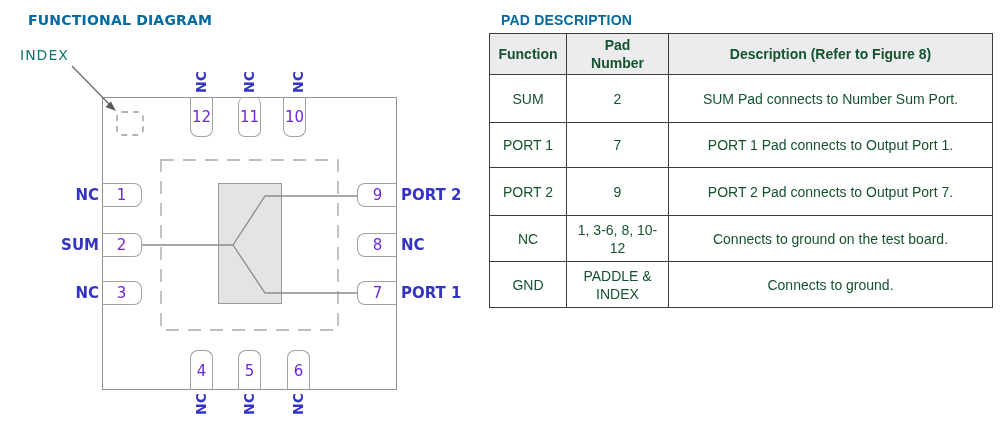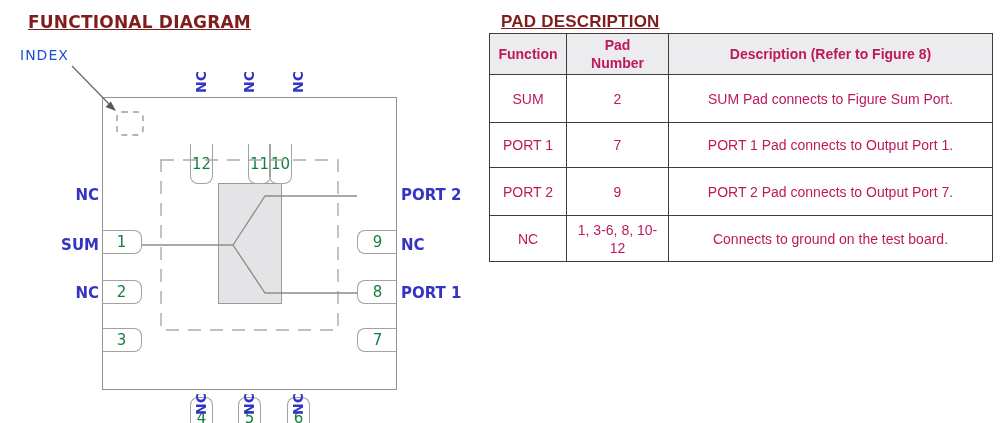--- a/index.html
+++ b/index.html
@@ -1,59 +1,57 @@
 <!DOCTYPE html>
 <html><head>
 <meta charset="utf-8">
 <style>
   * { margin: 0; padding: 0; box-sizing: border-box; }
   html, body { width: 1000px; height: 423px; background: #ffffff; overflow: hidden; }
   body { font-family: "Liberation Sans", sans-serif; position: relative; }
 
   .section-title {
     position: absolute;
-    font-size: 17px;
+    font-size: 14px;
     font-weight: bold;
-    color: #7f1d1d;
+    color: #0369a1;
     letter-spacing: 0.2px;
     white-space: nowrap;
-    text-decoration: underline;
   }
   #fd-title { left: 28px; top: 12px; }
   #pd-title { left: 501px; top: 12px; }
 
   
   #diagram {
     position: absolute; left: 0; top: 0; width: 490px; height: 423px;
     font-family: "DejaVu Sans", sans-serif;
   }
   .blue-label {
     position: absolute;
-    color: #1d4ed8;
+    color: #0f766e;
     font-size: 15px;
     white-space: nowrap;
   }
   #index-label { left: 20px; top: 47px; font-size: 14px; letter-spacing: 1px; }
 
   #chip-body {
     position: absolute; left: 102px; top: 97px; width: 295px; height: 293px;
     border: 1.3px solid #929292; background: transparent;
   }
   #paddle-core {
     position: absolute; left: 218px; top: 183px; width: 64px; height: 121px;
     background: #e4e4e6; border: 1px solid #9a9a9a;
   }
 
   .pin {
     position: absolute;
     border: 1.3px solid #a2a2a2;
     display: flex; align-items: center; justify-content: center;
-    color: #15803d; font-size: 15px;
+    color: #6d28d9; font-size: 15px;
     background: transparent;
-    margin-top: 47px;
   }
   .pin-top    { width: 23px; height: 40px; top: 97px;  border-top: none;    border-radius: 0 0 8px 8px; }
   .pin-bottom { width: 23px; height: 40px; top: 350px; border-bottom: none; border-radius: 8px 8px 0 0; }
   .pin-left   { width: 40px; height: 24px; left: 102px; border-left: none;  border-radius: 0 8px 8px 0; }
   .pin-right  { width: 40px; height: 24px; left: 357px; border-right: none; border-radius: 8px 0 0 8px; }
 
   .vlabel {
     position: absolute;
     width: 36px; height: 18px; line-height: 18px;
     text-align: center;
@@ -69,21 +67,21 @@
     color: #3434c4; font-size: 15px; font-weight: bold; white-space: nowrap;
   }
   #diagram svg { position: absolute; left: 0; top: 0; pointer-events: none; }
 
   
   #pad-table {
     position: absolute; left: 489px; top: 33px;
     border-collapse: collapse; table-layout: fixed;
     width: 503px;
     font-family: "Liberation Sans", sans-serif;
-    color: #be185d;
+    color: #14532d;
   }
   #pad-table th, #pad-table td {
     border: 1px solid #3d3d3d;
     text-align: center; vertical-align: middle;
     font-size: 14px;
     padding: 2px 4px;
     line-height: 1.3;
   }
   #pad-table th { background: #ececee; font-weight: bold; height: 40px; }
   #pad-table col.c-func { width: 77px; }
@@ -104,24 +102,24 @@
   <div class="section-title" id="fd-title">FUNCTIONAL DIAGRAM</div>
 
   <div class="blue-label" id="index-label">INDEX</div>
 
   <div id="chip-body"></div>
   <div id="paddle-core"></div>
 
   <div class="pin pin-top" style="left:190px;">
     <span>12</span>
   </div>
-  <div class="pin pin-top" style="left:248px;">
+  <div class="pin pin-top" style="left:238px;border-radius:7px;">
     <span>11</span>
   </div>
-  <div class="pin pin-top" style="left:269px;">
+  <div class="pin pin-top" style="left:283px;">
     <span>10</span>
   </div>
 
   <div class="pin pin-bottom" style="left:190px;">
     <span>4</span>
   </div>
   <div class="pin pin-bottom" style="left:238px;">
     <span>5</span>
   </div>
   <div class="pin pin-bottom" style="left:287px;">
@@ -194,31 +192,36 @@
       <th>
         <span class="narrow">Pad Number</span></th>
       <th>
         <span>Description (Refer to Figure 8)</span></th>
     </tr>
   </thead>
   <tbody>
     <tr class="r0">
       <td>SUM</td>
       <td>2</td>
-      <td>SUM Pad connects to Figure Sum Port.</td>
+      <td>SUM Pad connects to Number Sum Port.</td>
     </tr>
     <tr class="r1">
       <td>PORT 1</td>
       <td>7</td>
       <td>PORT 1 Pad connects to Output Port 1.</td>
     </tr>
     <tr class="r2">
       <td>PORT 2</td>
       <td>9</td>
       <td>PORT 2 Pad connects to Output Port 7.</td>
     </tr>
     <tr class="r3">
       <td>NC</td>
       <td>1, 3-6, 8, 10-12</td>
       <td>Connects to ground on the test board.</td>
     </tr>
+    <tr class="r4">
+      <td>GND</td>
+      <td>PADDLE &amp; INDEX</td>
+      <td>Connects to ground.</td>
+    </tr>
   </tbody>
 </table>
 
 </body></html>

